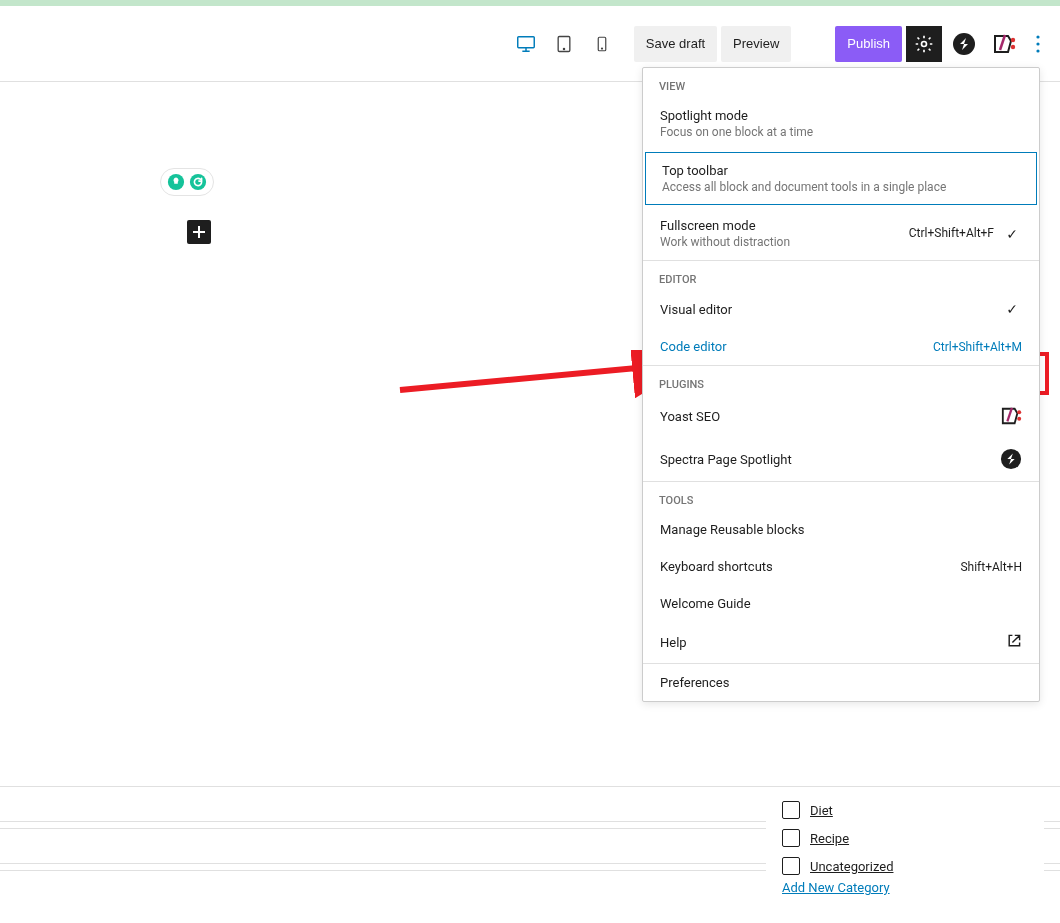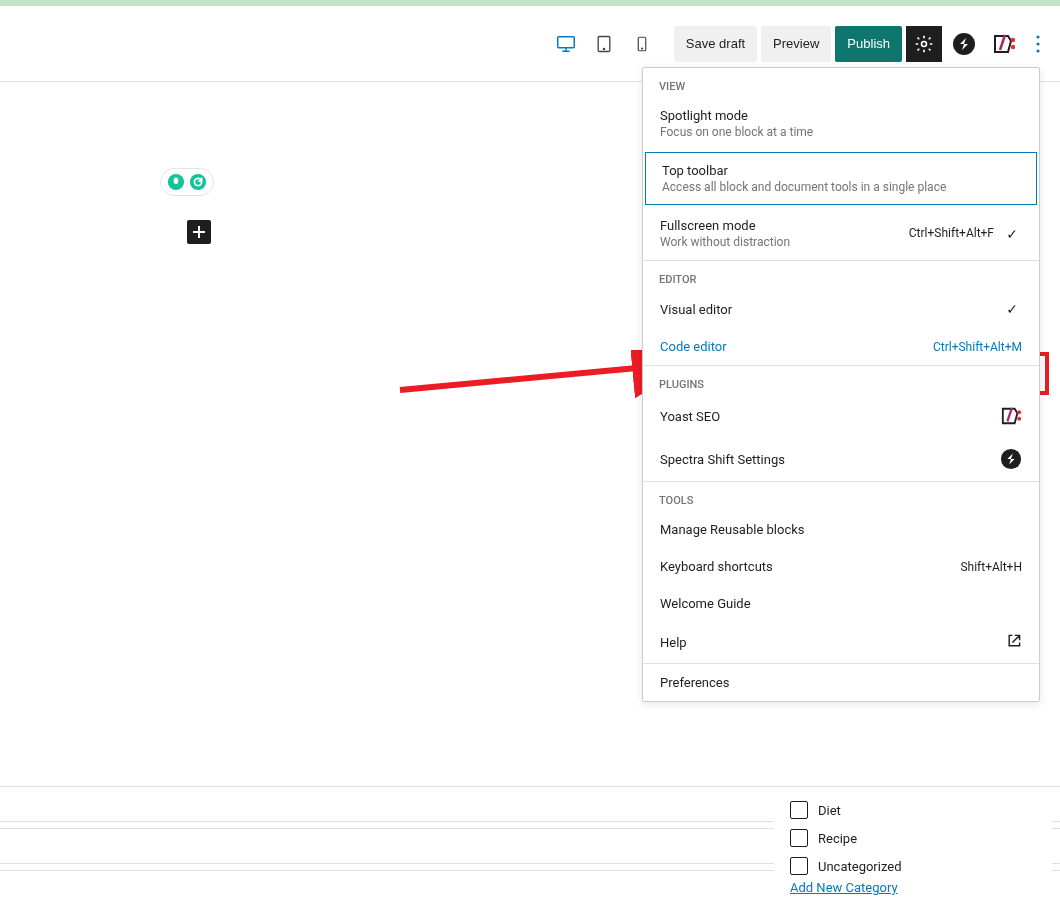--- a/index.html
+++ b/index.html
@@ -35,21 +35,21 @@
   }
   .device-btn.active svg { stroke: #007cba; fill: none; }
   .device-btn svg { stroke: #454545; fill: none; stroke-width: 1.6; }
   .btn {
     height: 36px; padding: 0 12px;
     border: none; background: #f0f0f0;
     font-size: 13px; color: #1e1e1e;
     border-radius: 2px;
   }
   .btn.preview { background: #f0f0f0; }
-  .btn.publish { background: #0f766e; color: #fff; }
+  .btn.publish { background: #8b5cf6; color: #fff; margin-left: 40px; }
   .icon-sq {
     width: 36px; height: 36px;
     display:flex;align-items:center;justify-content:center;
     border:none;background:transparent;
   }
   .icon-sq.settings { background:#1e1e1e; }
   .icon-sq.spectra { background:#fff; }
   .icon-sq.yoast { background:#fff; }
   .more-btn {
     width: 24px; height: 36px;
@@ -136,25 +136,26 @@
     border-top:1px solid #e0e0e0;
     border-bottom:1px solid #e0e0e0;
     height: 36px;
     display:flex;justify-content:flex-end;align-items:center;
     padding-right: 20px;
     margin-bottom: 6px;
   }
   .panel-toggle { color:#666; font-size:10px; }
   .side-panel {
     position:absolute;
-    right: 8px;
+    right: 16px;
     top: 788px;
     width: 278px;
     background:#fff;
     padding: 8px 16px 16px;
+    text-decoration: underline;
   }
   .cat-row {
     display:flex;align-items:center;gap:10px;
     padding: 5px 0;
     font-size: 13px;
   }
   .cat-row .cb {
     width: 18px; height: 18px;
     border: 1.3px solid #1e1e1e;
     border-radius: 2px;
@@ -287,21 +288,21 @@
     <span class="item-icon">
       <svg width="22" height="20" viewBox="0 0 24 22">
           <path d="M3 3h13l3 5-3 11H3z" fill="none" stroke="#1e1e1e" stroke-width="2"></path>
           <path d="M13 2L8 17" stroke="#a4286a" stroke-width="2.5"></path>
           <circle cx="21" cy="7" r="2.2" fill="#dc3232"></circle>
           <circle cx="21" cy="14" r="2.2" fill="#dc3232"></circle>
         </svg>
     </span>
   </div>
   <div class="menu-item">
-    <span>Spectra Shift Settings</span>
+    <span>Spectra Page Spotlight</span>
     <span class="item-icon">
       <svg width="22" height="22" viewBox="0 0 24 24">
           <circle cx="12" cy="12" r="11" fill="#1e1e1e"></circle>
           <path d="M14 6l-6 6h4l-2 6 6-6h-4z" fill="#fff"></path>
         </svg>
     </span>
   </div>
 
   <div class="divider"></div>
   <div class="section-header">TOOLS</div>

